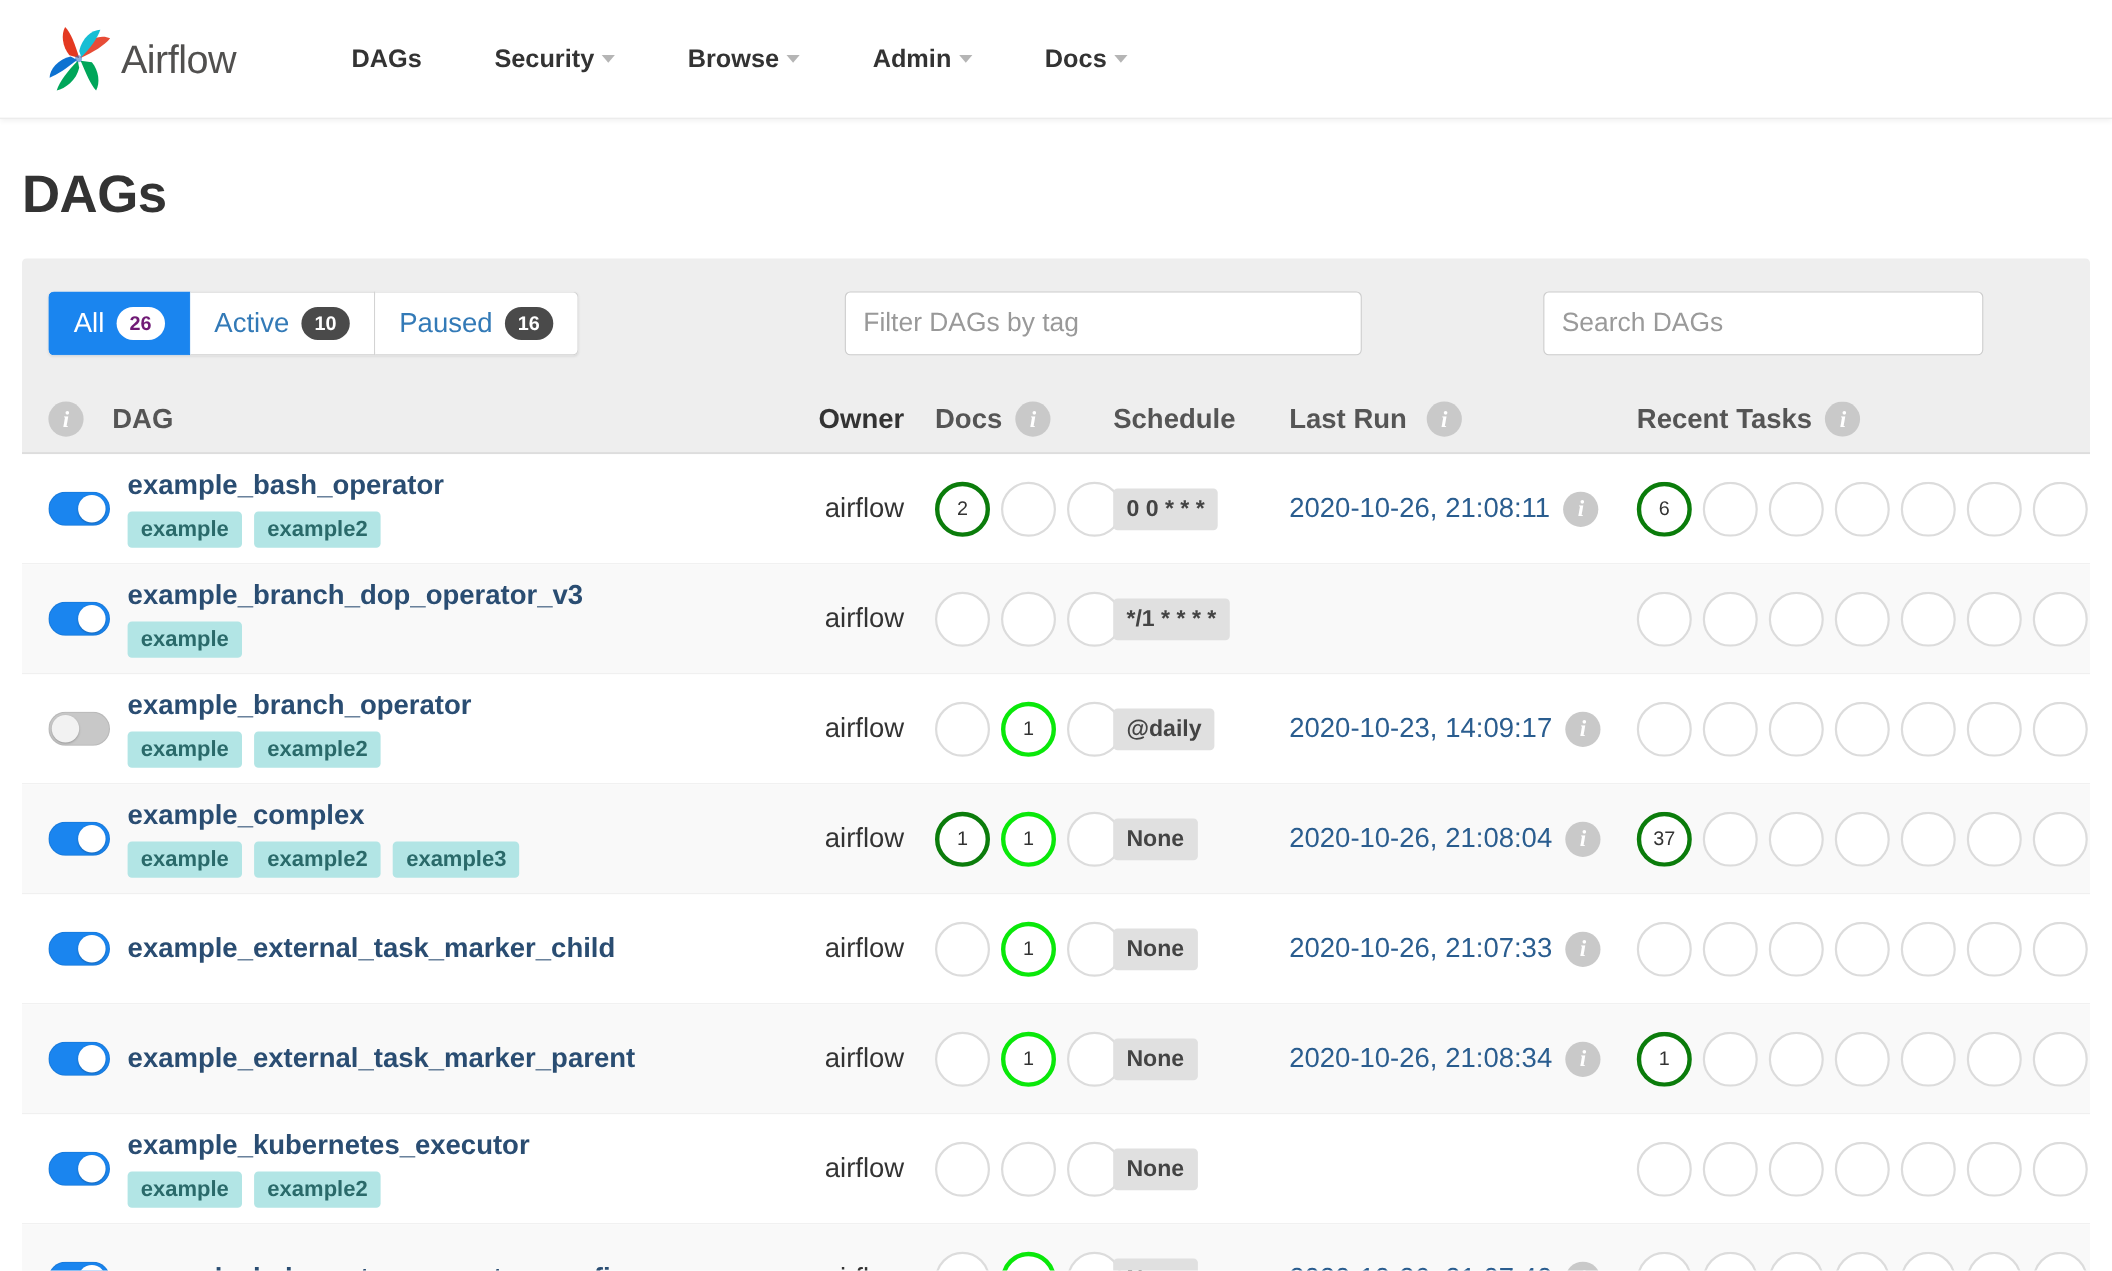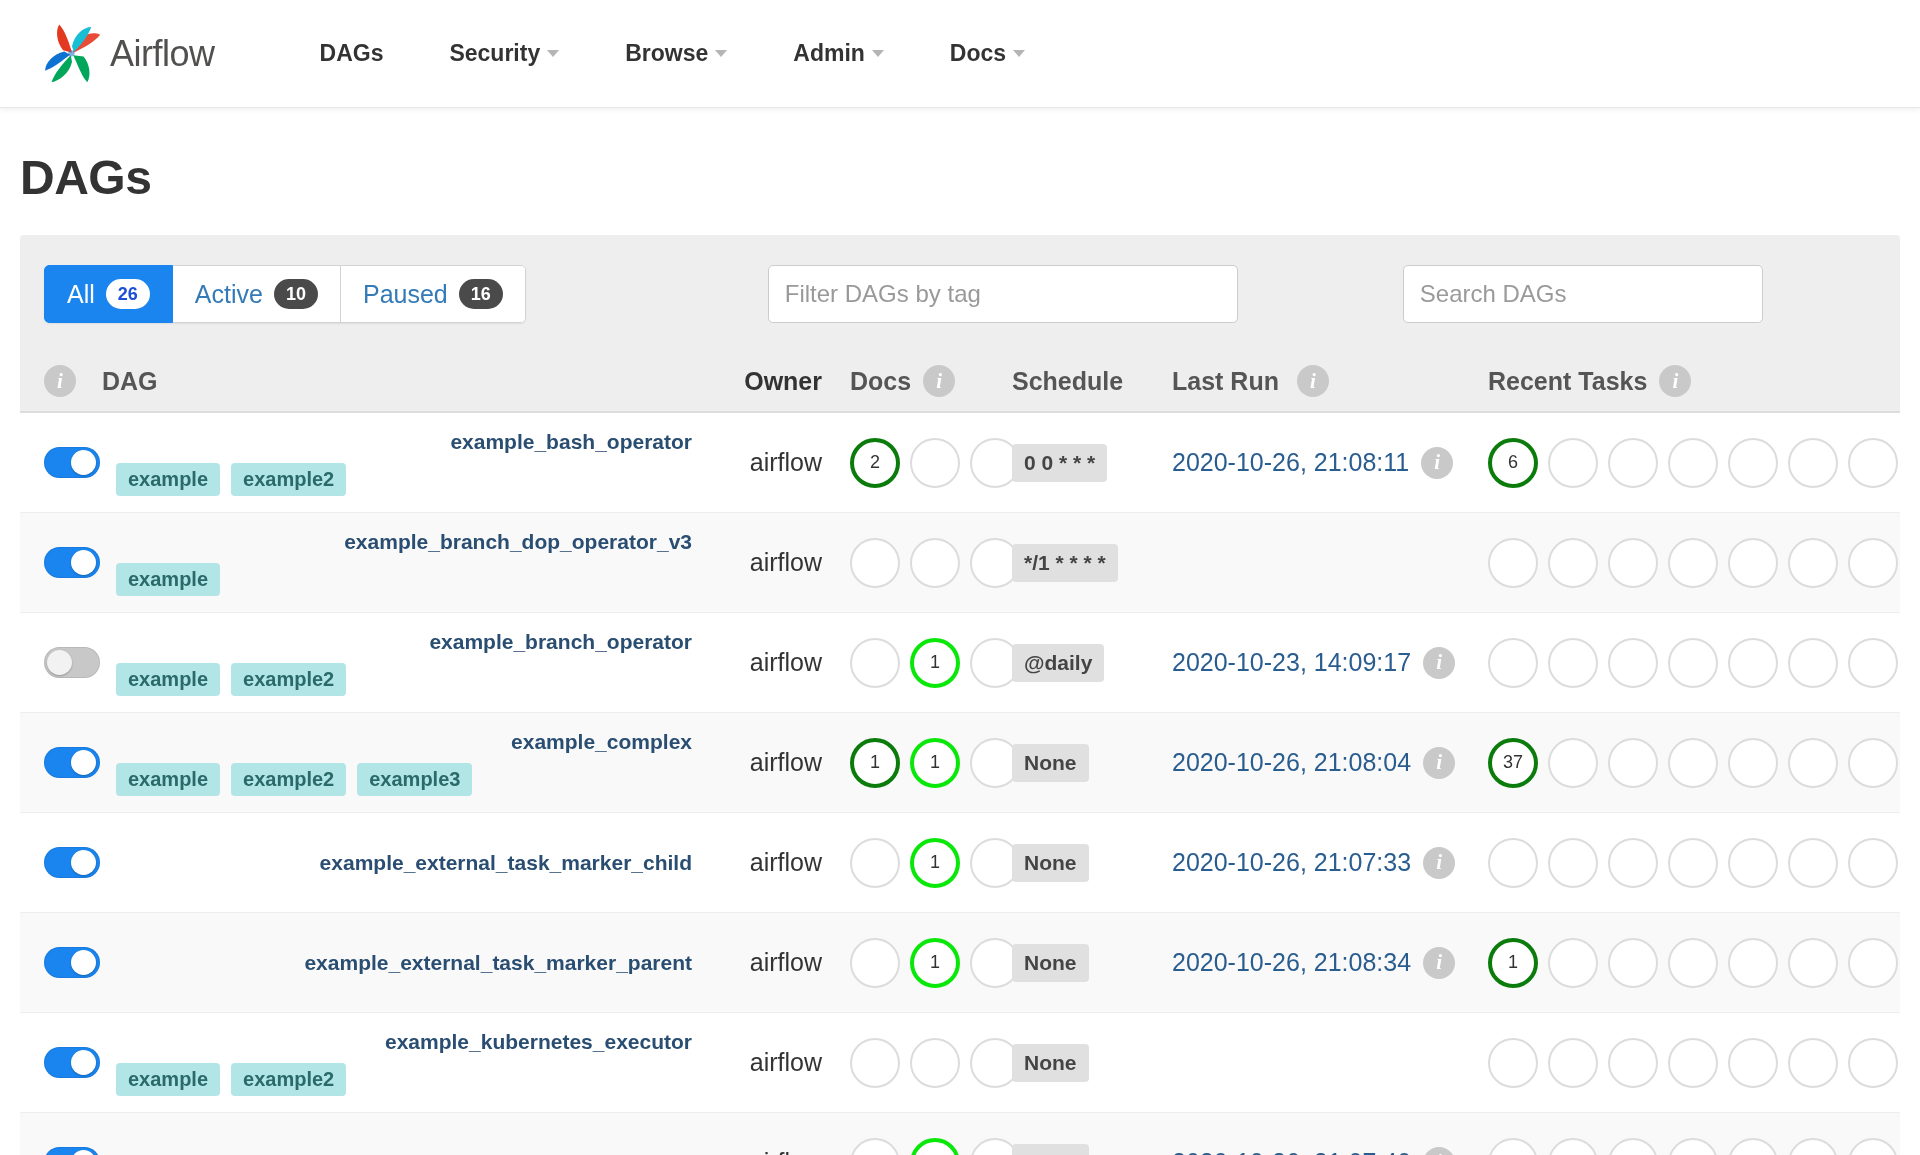--- a/index.html
+++ b/index.html
@@ -70,34 +70,34 @@
     font-size: 25px; color: #337ab7; cursor: pointer; white-space: nowrap;
   }
   .tab:first-child { border-left: 1px solid #000000; border-radius: 5px 0 0 5px; }
   .tab:last-child { border-radius: 0 5px 5px 0; }
   .tab.active { background: #1a85ef; border-color: #1a85ef; color: #fff; }
   .pill {
     background: #4a4a4a; color: #fff; border-radius: 20px;
     font-size: 18px; font-weight: bold; padding: 4px 12px; min-width: 40px;
     text-align: center; line-height: 1.25;
   }
-  .tab.active .pill { background: #fff; color: #1d4ed8; }
+  .tab.active .pill { background: #fff; color: #701a75; }
 
   .tag-filter {
     margin-left: 242px;
     width: 470px; height: 58px;
     background: #fff; border: 1px solid #ccc; border-radius: 5px;
     padding: 12px 16px; font-size: 24px; color: #333;
     font-family: "Liberation Sans", sans-serif;
     flex: none;
   }
   .tag-filter::placeholder { color: #999; }
   .search-dags {
     margin-left: 165px;
-    width: 360px; height: 58px;
+    width: 400px; height: 58px;
     background: #fff; border: 1px solid #ccc; border-radius: 5px;
     padding: 0 16px; font-size: 24px; color: #333;
     font-family: "Liberation Sans", sans-serif;
     flex: none;
   }
   .search-dags::placeholder { color: #9a9a9a; }
 
   
   .table { width: 100%; }
   .thead {
@@ -153,22 +153,22 @@
   .toggle::after {
     content: ""; position: absolute; top: 2px; left: 26px;
     width: 25px; height: 25px; border-radius: 50%;
     background: #fff; box-shadow: 0 1px 2px rgba(0,0,0,.25);
   }
   .toggle.off::after { left: 2px; background: #f2f2f2; }
 
   
   .dag-cell { display: flex; flex-direction: column; gap: 9px; padding-left: 14px; }
   .dag-link {
-    font-size: 21px; font-weight: bold; color: #2a4d72;
-    text-decoration: none; cursor: pointer; white-space: nowrap; text-align: right;
+    font-size: 25px; font-weight: bold; color: #2a4d72;
+    text-decoration: none; cursor: pointer; white-space: nowrap;
   }
   .tags { display: flex; gap: 11px; }
   .tag {
     background: #b2e5e5; color: #2a6a6a;
     border-radius: 4px; font-size: 20px; font-weight: bold;
     padding: 5px 12px; cursor: pointer; white-space: nowrap;
   }
 
   
   .circ {

